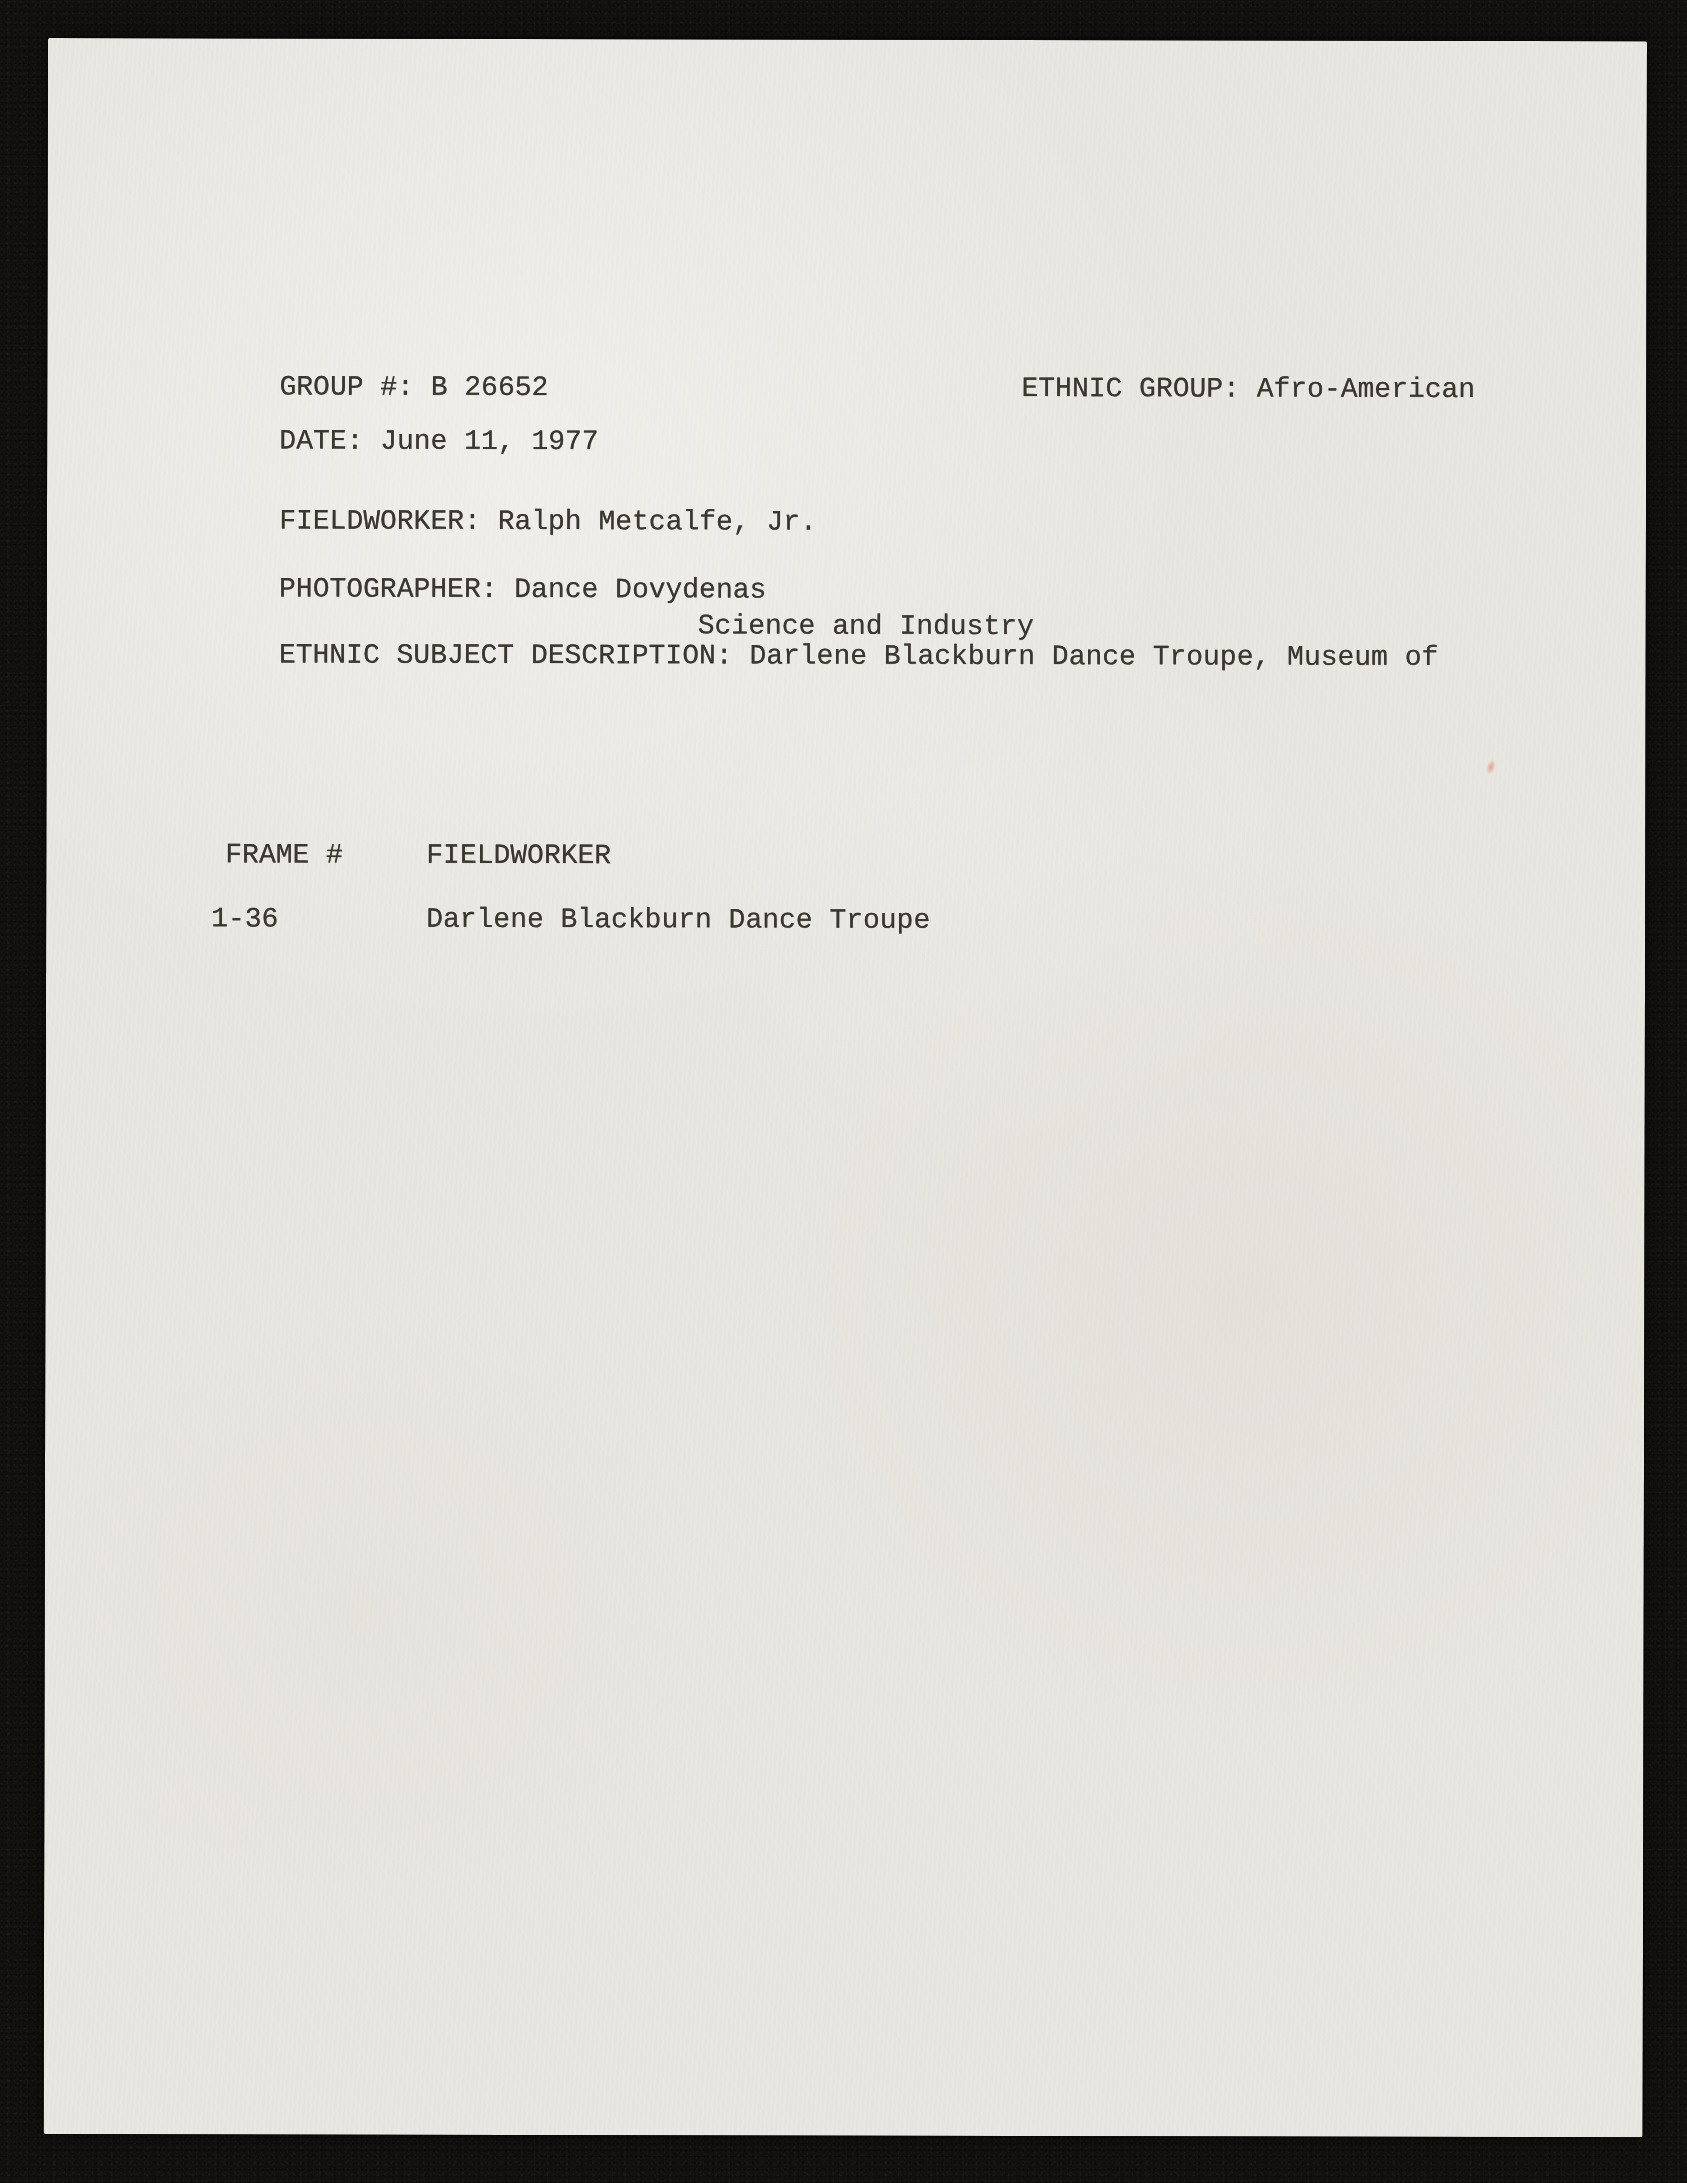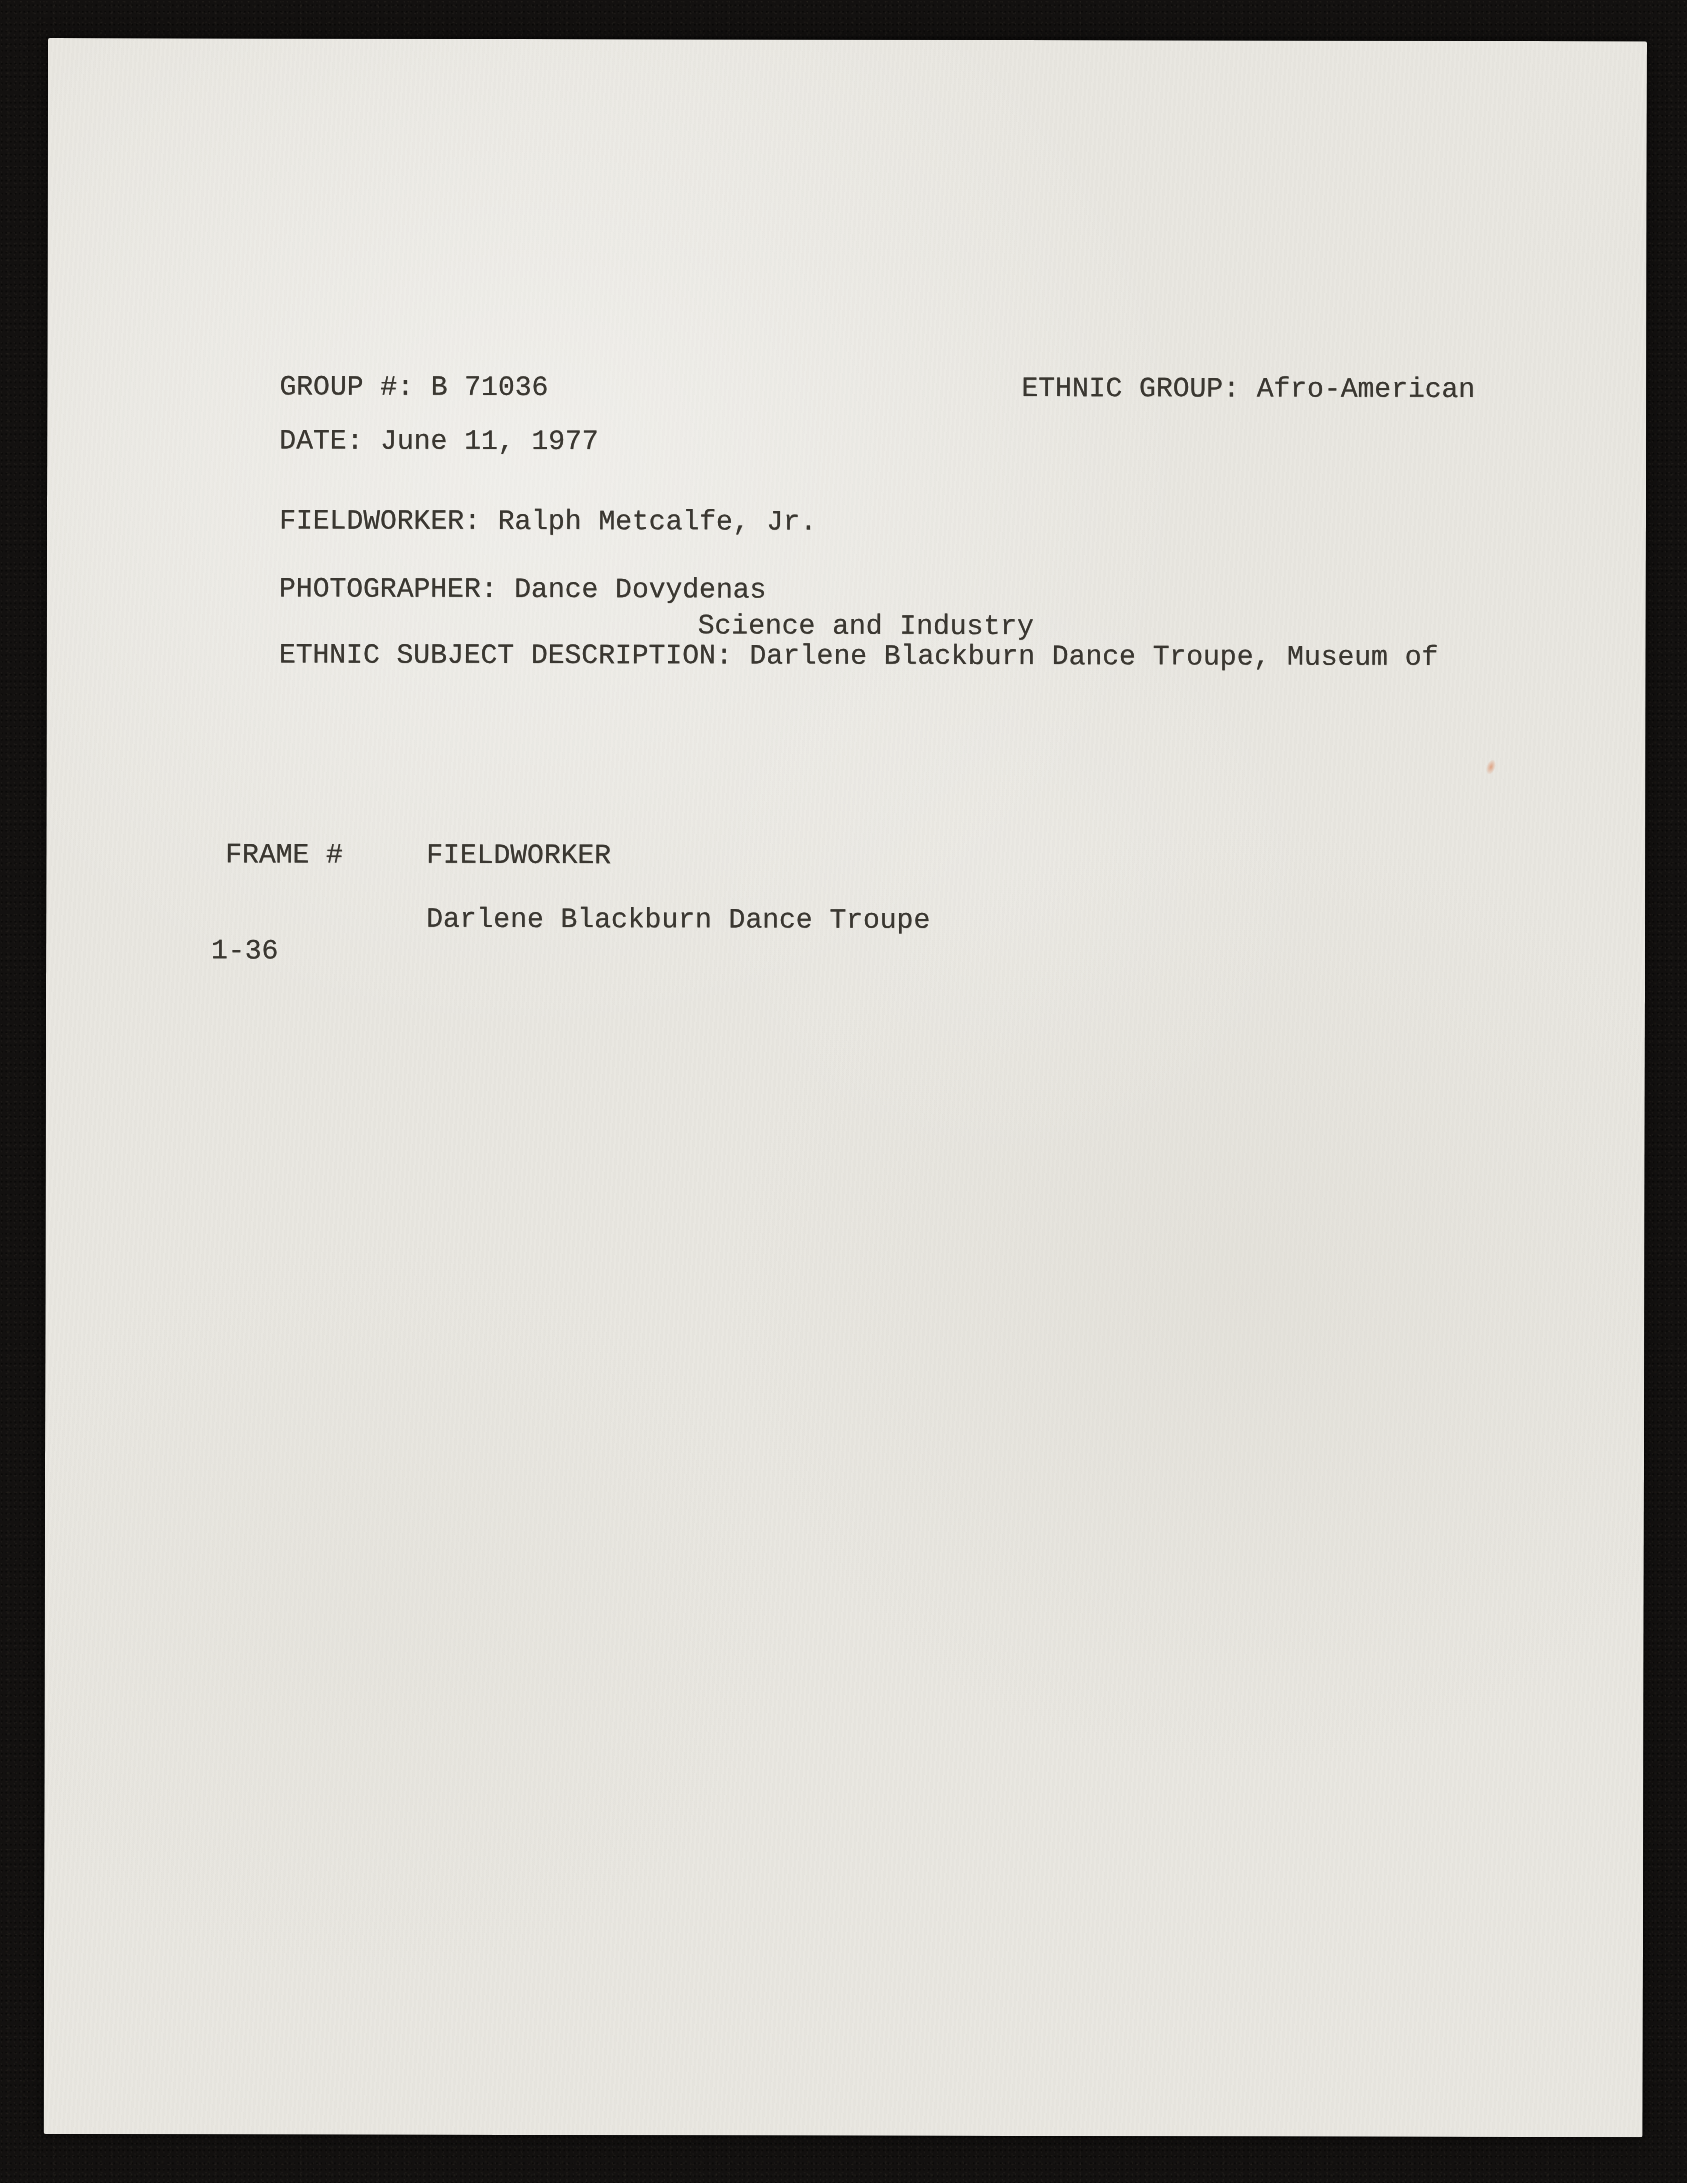--- a/index.html
+++ b/index.html
@@ -61,21 +61,21 @@
     transform: rotate(18deg);
     background: radial-gradient(closest-side, rgba(221,146,108,.8), rgba(221,146,108,0));
   }
 </style>
 </head>
 <body>
 
 <div class="paper">
 
   <div class="tline" style="left:165px; top:304px">
-    <span>GROUP #:</span><span class="val">B 71036</span>
+    <span>GROUP #:</span><span class="val">B 26652</span>
   </div>
   <div class="tline" style="left:907px; top:304px">
     <span>ETHNIC GROUP:</span><span class="val">Afro-American</span>
   </div>
 
   <div class="tline" style="left:165px; top:358px">
     <span>DATE:</span><span class="val">June 11, 1977</span>
   </div>
 
   <div class="tline" style="left:165px; top:438px">
@@ -87,19 +87,19 @@
   </div>
 
   <div class="tline" style="left:165px; top:572px">
     <span>ETHNIC SUBJECT DESCRIPTION:</span><span class="val">Darlene Blackburn Dance Troupe, Museum of</span>
   </div>
   <div class="tline" style="left:651px; top:572px">Science and Industry</div>
 
   <div class="tline" style="left:179px; top:802px">FRAME #</div>
   <div class="tline" style="left:380px; top:802px">FIELDWORKER</div>
 
-  <div class="tline" style="left:165px; top:898px">1-36</div>
+  <div class="tline" style="left:165px; top:866px">1-36</div>
   <div class="tline" style="left:380px; top:866px">Darlene Blackburn Dance Troupe</div>
 
   <div class="speck"></div>
 
 </div>
 
 
 </body></html>

